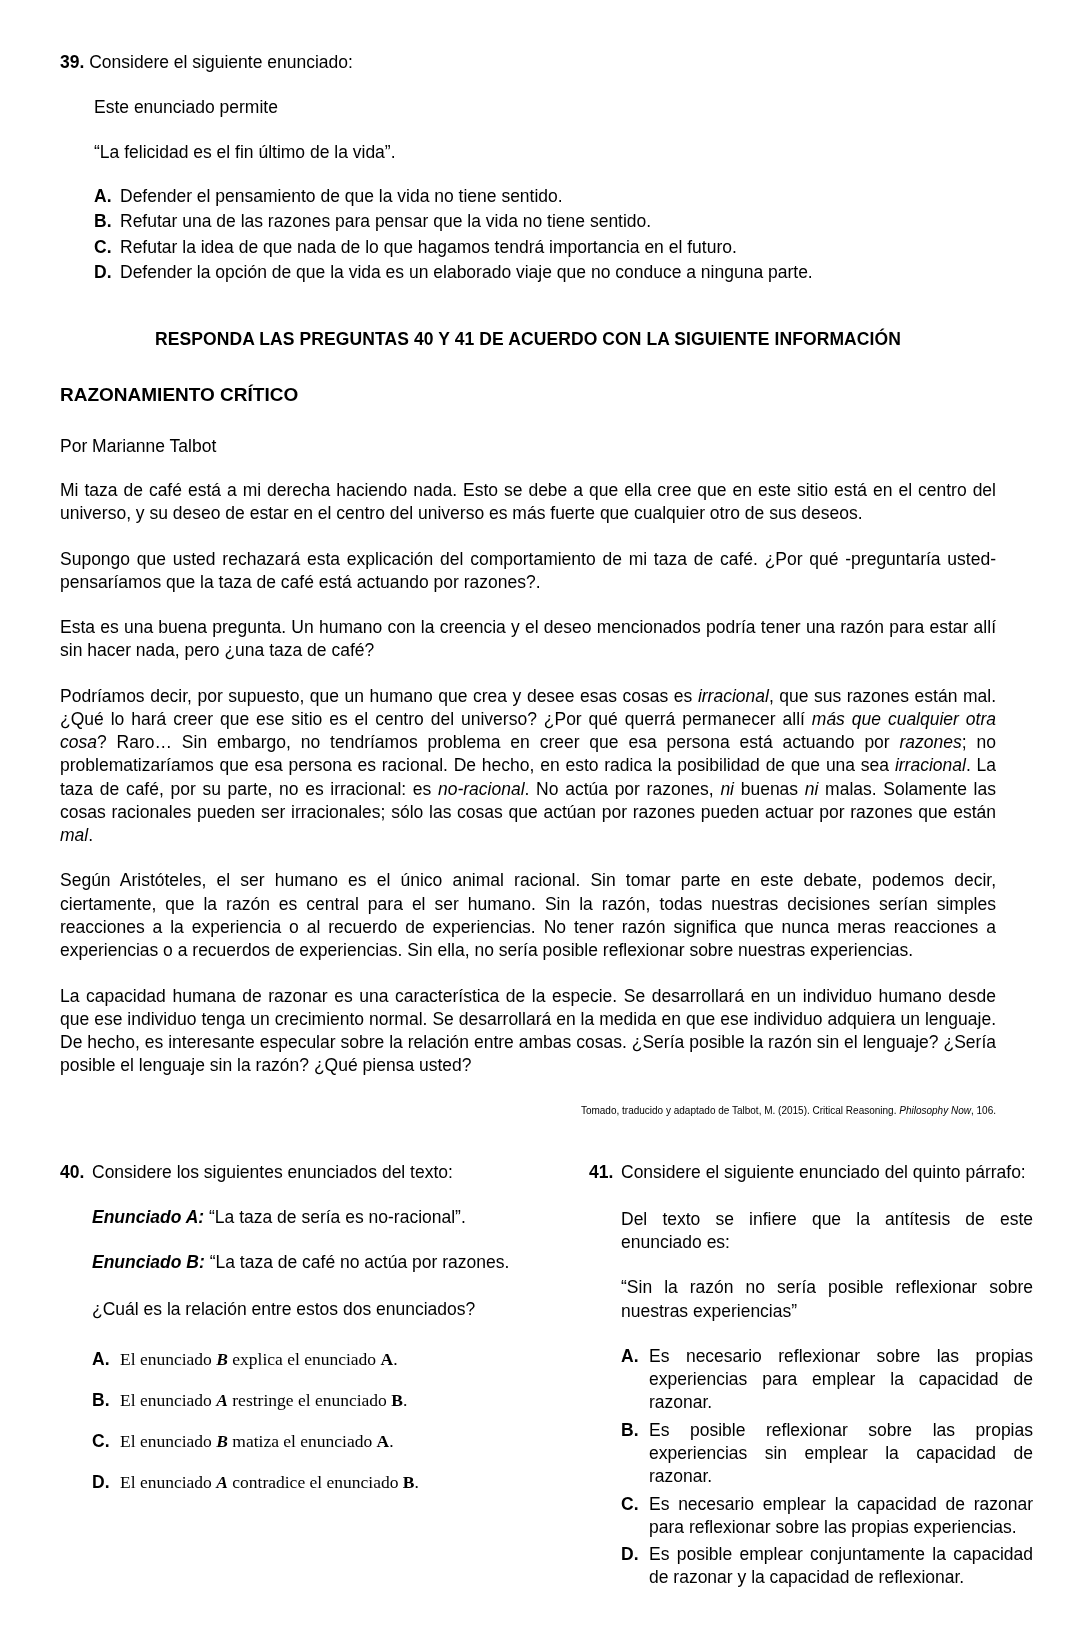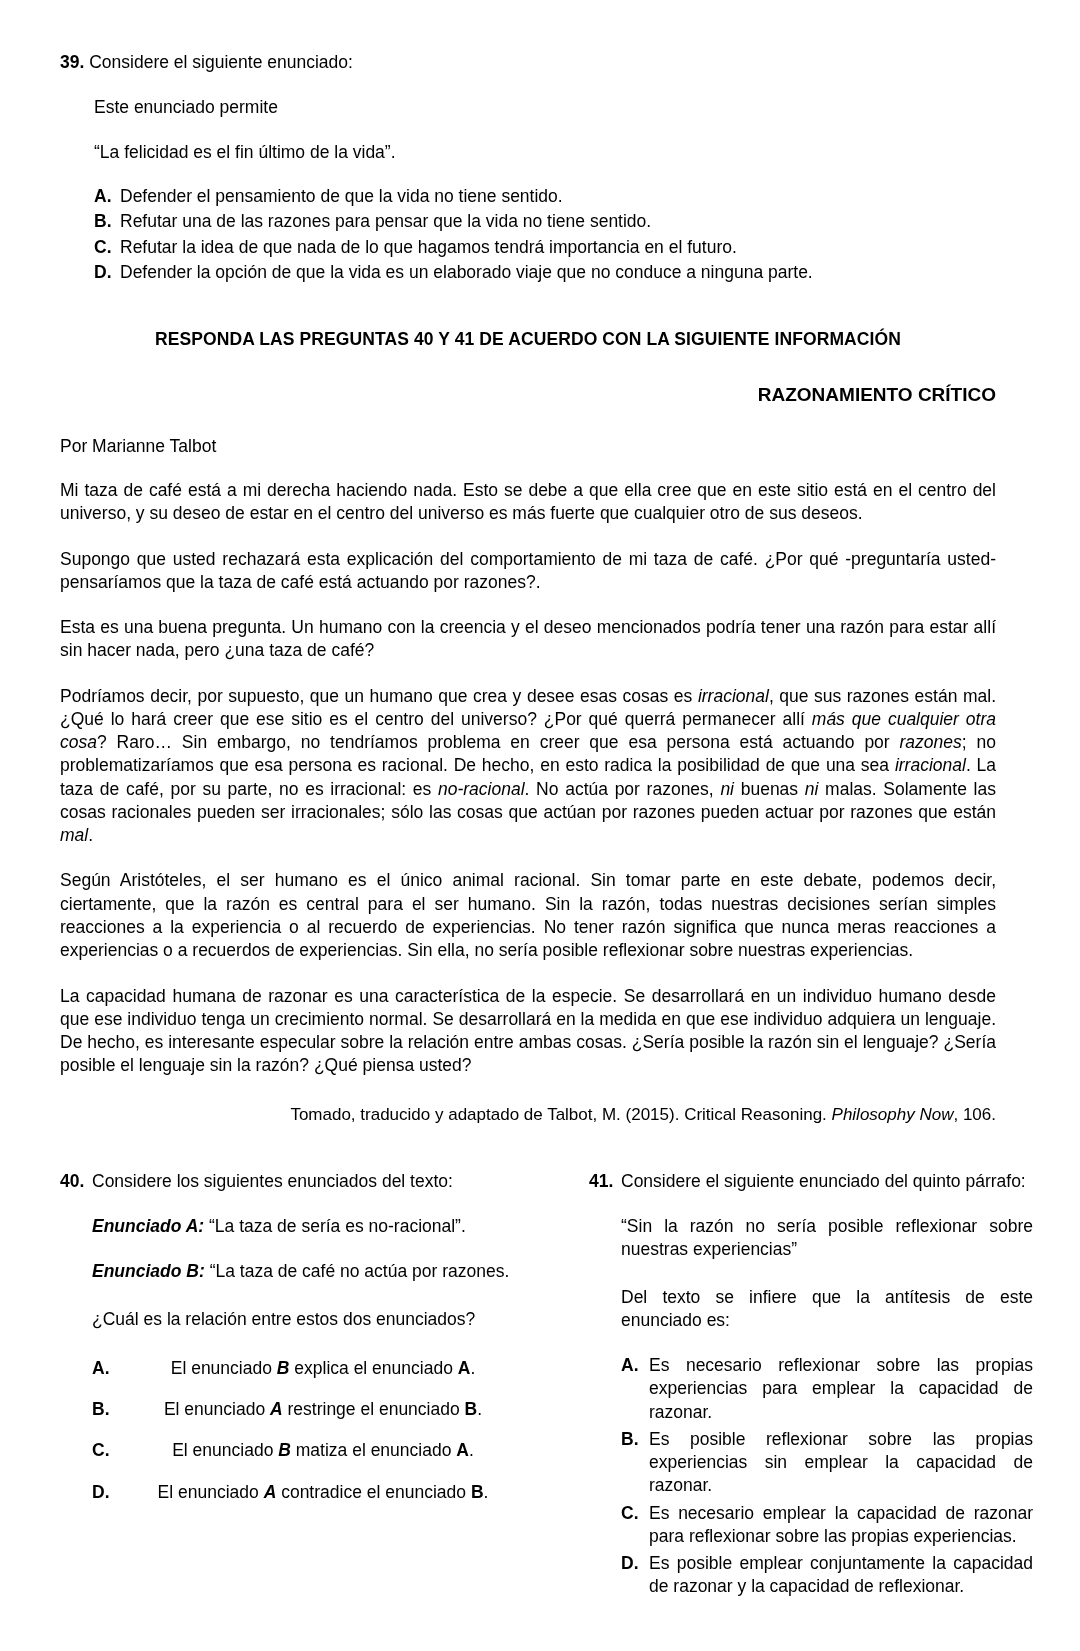--- a/index.html
+++ b/index.html
@@ -59,40 +59,40 @@
 
   
   .heading-main {
     text-align: center;
     font-weight: bold;
     font-size: 17.5px;
     margin: 44px 0 0 0;
     letter-spacing: 0.1px;
   }
   .heading-sub {
-    text-align: right;
+    text-align: left;
     font-weight: bold;
     font-size: 19px;
     margin: 34px 0 0 0;
   }
 
   
   .byline {
     font-size: 17.5px;
     margin: 30px 0 0 0;
   }
   .passage p {
     font-size: 17.5px;
     line-height: 1.33;
     text-align: justify;
     margin: 22px 0 0 0;
   }
   .passage p i, .citation i { font-style: italic; }
   .citation {
-    font-size: 17px;
+    font-size: 10px;
     text-align: right;
     margin: 26px 0 0 0;
     line-height: 1.3;
   }
 
   
   .two-col {
     display: flex;
     margin-top: 44px;
     gap: 63px;
@@ -138,21 +138,21 @@
   .c-opts.tight { margin-top: 22px; }
   .c-opts li {
     font-size: 17.5px;
     line-height: 1.33;
     display: flex;
     margin-bottom: 18px;
   }
   .c-opts.dense li { margin-bottom: 4px; }
   .c-opts li .opt-letter { width: 28px; flex: 0 0 28px; font-weight: bold; }
   .c-opts li .opt-body { flex: 1 1 auto; text-align: justify; }
-  .c-opts li .opt-body.nj { text-align: center; }
+  .c-opts li .opt-body.nj { text-align: left; font-family: Liberation Serif, serif; }
   .c-opts li .opt-body bi { font-weight: bold; font-style: italic; }
   .c-opts li .opt-body bb { font-weight: bold; }
 </style>
 </head>
 <body>
 
 <div class="page">
 
   <div class="q-block">
     <p class="q-stem">
@@ -230,23 +230,23 @@
         </li>
       </ul>
     </div>
 
     <div class="col-right">
       <div class="cq-head">
         <span class="cq-num">41.</span>
         <span class="cq-text">Considere el siguiente enunciado del quinto párrafo:</span>
       </div>
 
+      <p class="sub-q">Del texto se infiere que la antítesis de este enunciado es:</p>
+
       <p class="sub-q quote">“Sin la razón no sería posible reflexionar sobre nuestras experiencias”</p>
-
-      <p class="sub-q">Del texto se infiere que la antítesis de este enunciado es:</p>
 
       <ul class="c-opts dense tight">
         <li>
           <span class="opt-letter">A.</span>
           <span class="opt-body">Es necesario reflexionar sobre las propias experiencias para emplear la capacidad de razonar.</span>
         </li>
         <li>
           <span class="opt-letter">B.</span>
           <span class="opt-body">Es posible reflexionar sobre las propias experiencias sin emplear la capacidad de razonar.</span>
         </li>

